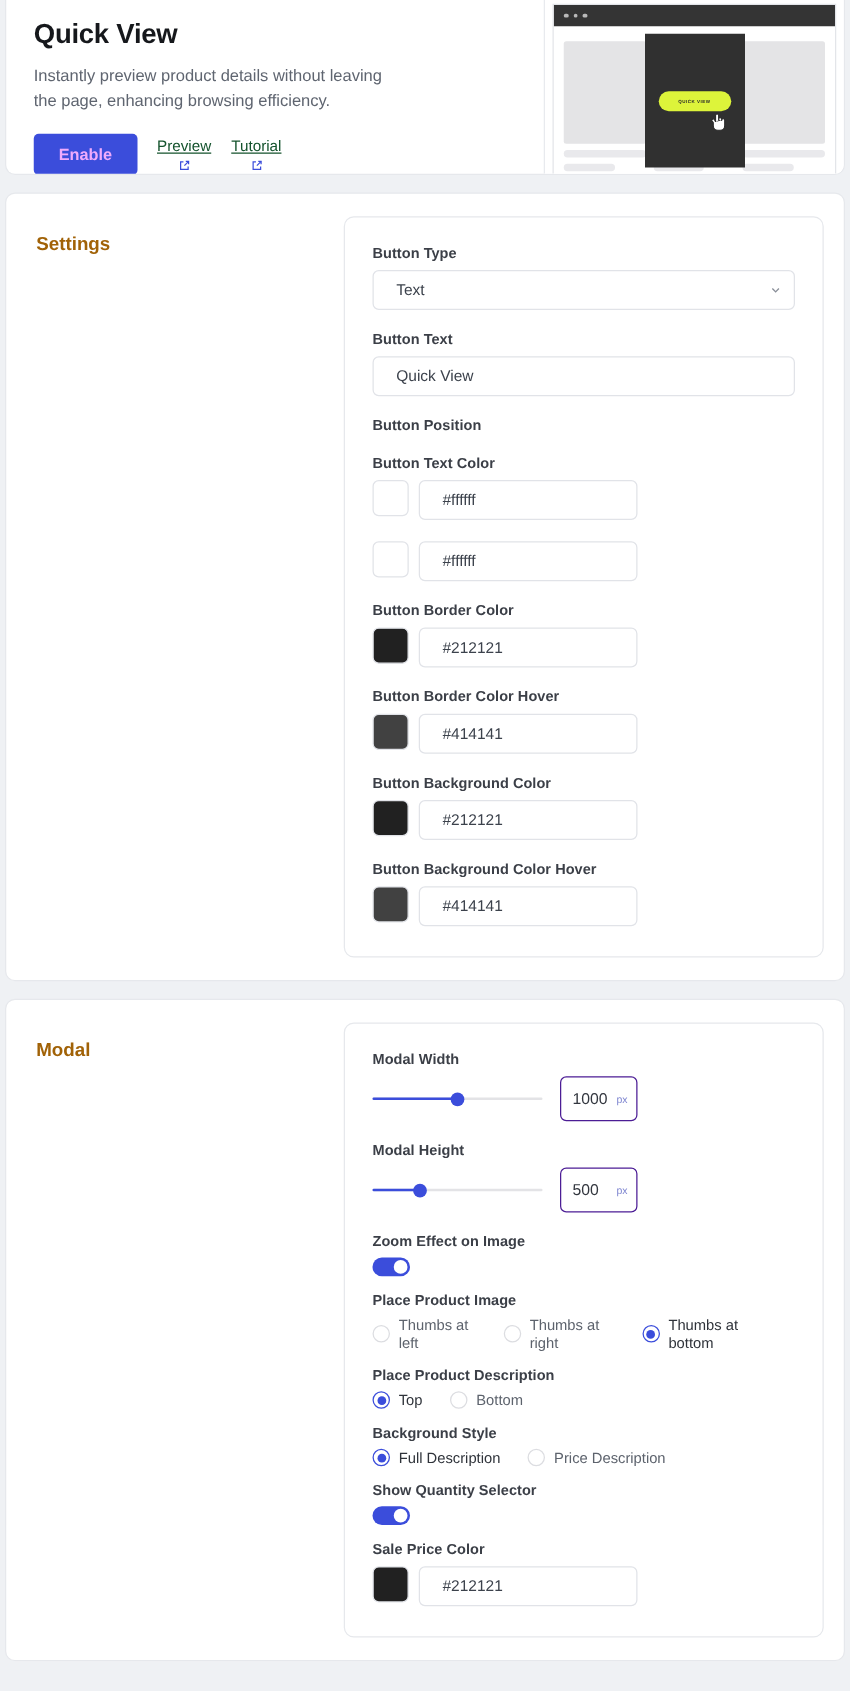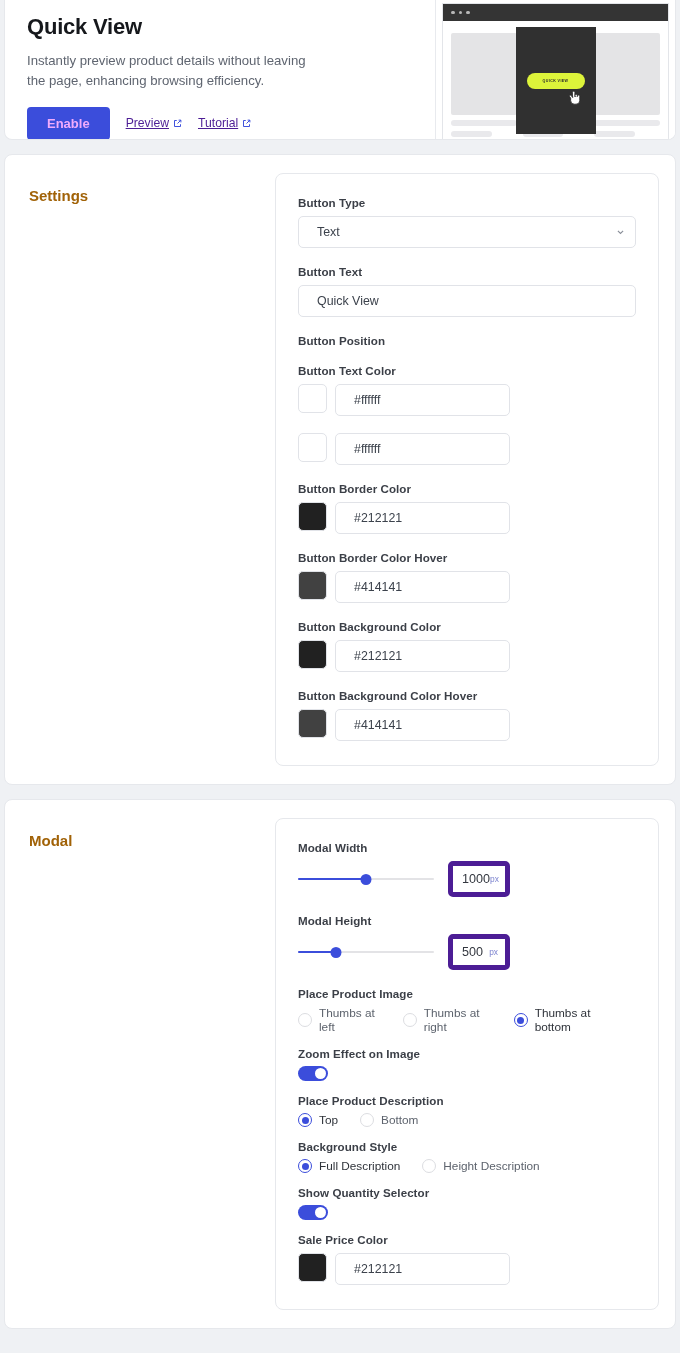--- a/index.html
+++ b/index.html
@@ -59,26 +59,27 @@
     border: none;
     border-radius: 4px;
     font-size: 13px;
     font-weight: 600;
     font-family: inherit;
     padding: 9px 20px;
     cursor: pointer;
   }
   .link {
     font-size: 12.2px;
-    color: #4c1d95;
+    color: #14532d;
     text-decoration: underline;
     display: inline-flex;
     align-items: center;
     gap: 4px;
     cursor: pointer;
+    flex-direction: column;
   }
   .ext-ico { display: inline-block; width: 9px; height: 9px; }
 
   
   .header-right {
     width: 240px;
     border-left: 1px solid #e8eaee;
     background: #ffffff;
     position: relative;
     overflow: hidden;
@@ -200,21 +201,21 @@
   .thumb {
     position: absolute;
     width: 11px; height: 11px;
     background: #3b4ddb;
     border-radius: 50%;
     transform: translateX(-50%);
     cursor: grab;
   }
   .num-box {
     width: 62px; height: 36px;
-    border: 5px solid #4c1d95;
+    border: 1px solid #4c1d95;
     border-radius: 5px;
     display: flex; align-items: center;
     justify-content: space-between;
     padding: 0 7px 0 9px;
   }
   .num-val { font-size: 12.6px; color: #33373f; }
   .num-unit { font-size: 8.4px; color: #7e85d0; }
 
   
   .radio-group { display: flex; align-items: center; }
@@ -416,42 +417,42 @@
             <div class="thumb" id="h-thumb" style="left: 28%;"></div>
           </div>
           <div class="num-box">
             <span class="num-val">500</span>
             <span class="num-unit">px</span>
           </div>
         </div>
       </div>
 
       <div class="field tight">
+        <label class="flabel">Zoom Effect on Image</label>
+        <div class="toggle">
+          <span class="knob"></span>
+        </div>
+      </div>
+
+      <div class="field tight">
         <label class="flabel">Place Product Image</label>
         <div class="radio-group" id="rg-image">
     <label class="radio-item ">
       <span class="radio "></span>
       <span class="radio-label">Thumbs at left</span>
     </label>
     <label class="radio-item ">
       <span class="radio "></span>
       <span class="radio-label">Thumbs at right</span>
     </label>
     <label class="radio-item on">
       <span class="radio on"></span>
       <span class="radio-label">Thumbs at bottom</span>
     </label>
           </div>
-      </div>
-
-      <div class="field tight">
-        <label class="flabel">Zoom Effect on Image</label>
-        <div class="toggle">
-          <span class="knob"></span>
-        </div>
       </div>
 
       <div class="field tight">
         <label class="flabel">Place Product Description</label>
         <div class="radio-group" id="rg-desc">
     <label class="radio-item on">
       <span class="radio on"></span>
       <span class="radio-label">Top</span>
     </label>
     <label class="radio-item ">
@@ -463,21 +464,21 @@
 
       <div class="field tight">
         <label class="flabel">Background Style</label>
         <div class="radio-group" id="rg-style">
     <label class="radio-item on">
       <span class="radio on"></span>
       <span class="radio-label">Full Description</span>
     </label>
     <label class="radio-item ">
       <span class="radio "></span>
-      <span class="radio-label">Height Description</span>
+      <span class="radio-label">Price Description</span>
     </label>
           </div>
       </div>
 
       <div class="field tight">
         <label class="flabel">Show Quantity Selector</label>
         <div class="toggle">
           <span class="knob"></span>
         </div>
       </div>

